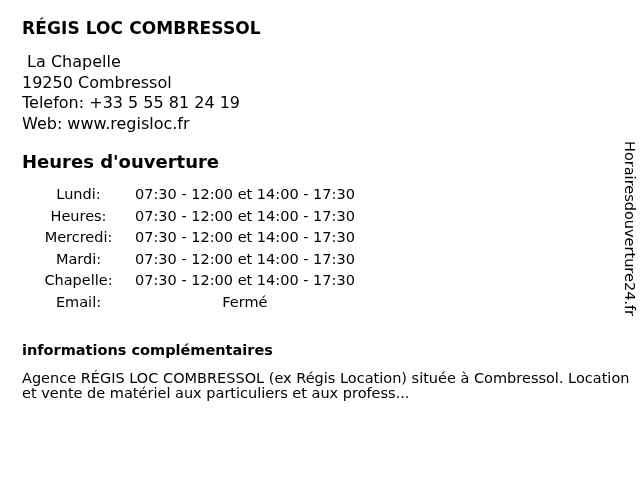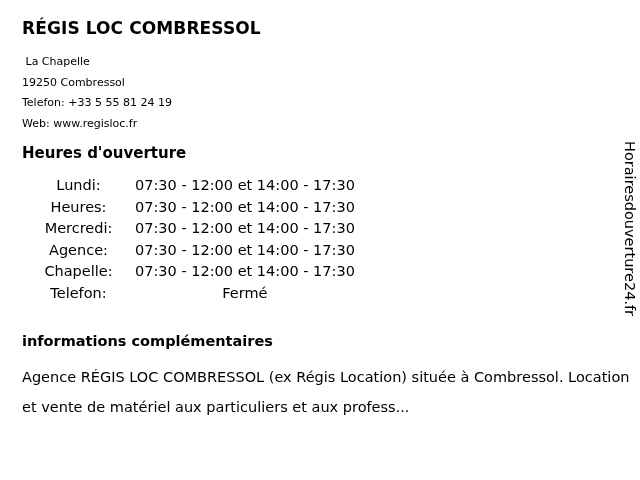--- a/index.html
+++ b/index.html
@@ -28,28 +28,28 @@
     width: 600px;
   }
   .title {
     font-size: 17px;
     font-weight: bold;
     letter-spacing: 0.1px;
     margin: 0 0 14px 0;
     line-height: 20px;
   }
   .addr-line {
-    font-size: 11px;
+    font-size: 16px;
     line-height: 20.5px;
     white-space: pre;
   }
   .section-head {
-    font-size: 15px;
+    font-size: 18px;
     font-weight: bold;
-    margin-top: 10px;
+    margin-top: 19px;
     margin-bottom: 13px;
     line-height: 18px;
   }
   table.hours {
     border-collapse: collapse;
     font-size: 14.5px;
     text-align: center;
   }
   table.hours td {
     padding: 0;
@@ -62,21 +62,21 @@
   }
   .info-head {
     font-size: 14.5px;
     font-weight: bold;
     margin-top: 28px;
     margin-bottom: 12px;
     line-height: 18px;
   }
   .info-text {
     font-size: 14.5px;
-    line-height: 30px;
+    line-height: 15px;
     width: 612px;
   }
   .side-label {
     position: absolute;
     right: 2px;
     top: 133px;
     font-size: 14.5px;
     line-height: 16px;
     writing-mode: vertical-rl;
     text-orientation: mixed;
@@ -110,29 +110,29 @@
         </tr>
         <tr>
           <td class="day">Heures:</td>
           <td class="time">07:30 - 12:00 et 14:00 - 17:30</td>
         </tr>
         <tr>
           <td class="day">Mercredi:</td>
           <td class="time">07:30 - 12:00 et 14:00 - 17:30</td>
         </tr>
         <tr>
-          <td class="day">Agence:</td>
+          <td class="day">Mardi:</td>
           <td class="time">07:30 - 12:00 et 14:00 - 17:30</td>
         </tr>
         <tr>
           <td class="day">Chapelle:</td>
           <td class="time">07:30 - 12:00 et 14:00 - 17:30</td>
         </tr>
         <tr>
-          <td class="day">Telefon:</td>
+          <td class="day">Email:</td>
           <td class="time">Fermé</td>
         </tr>
       </tbody>
     </table>
 
     <div class="info-head">informations complémentaires</div>
     <div class="info-text">Agence RÉGIS LOC COMBRESSOL (ex Régis Location) située à Combressol. Location et vente de matériel aux particuliers et aux profess...</div>
 
   </div>
 

